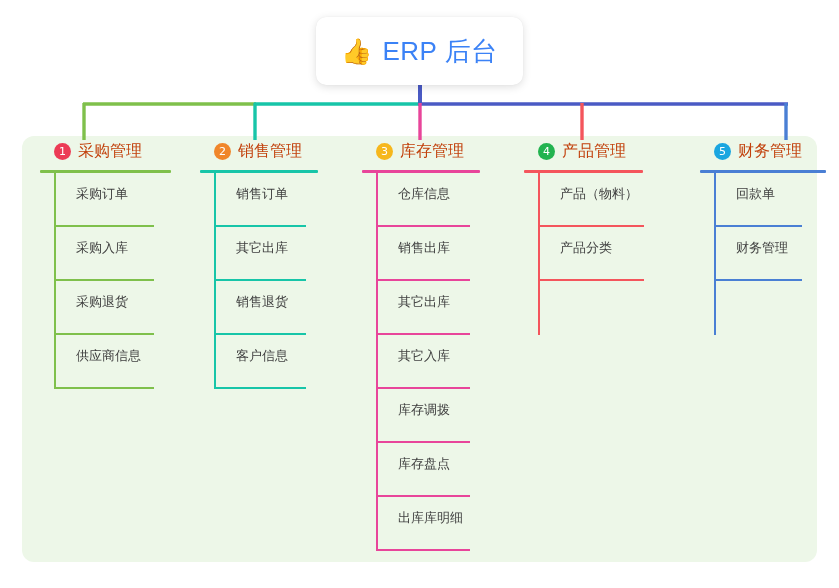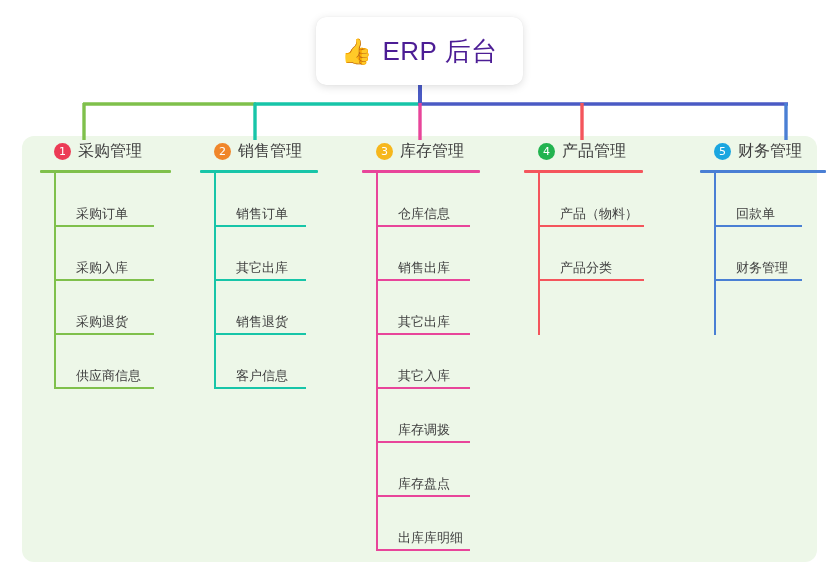--- a/index.html
+++ b/index.html
@@ -39,21 +39,21 @@
     gap: 10px;
     z-index: 5;
   }
   .title-emoji {
     font-size: 25px;
     line-height: 1;
     display: inline-block;
   }
   .title-text {
     font-size: 26px;
-    color: #4c1d95;
+    color: #3b82f6;
     letter-spacing: 0.5px;
     white-space: nowrap;
     text-align: center;
   }
 
   
   #connectors {
     position: absolute;
     left: 0;
     top: 0;
@@ -101,21 +101,21 @@
     border-radius: 50%;
     color: #ffffff;
     font-size: 11px;
     line-height: 17px;
     text-align: center;
     flex: 0 0 auto;
     font-family: "DejaVu Sans", sans-serif;
   }
   .col-title {
     font-size: 16px;
-    color: #404040;
+    color: #c2410c;
     white-space: nowrap;
   }
   .col-rule {
     height: 3px;
     border-radius: 1px;
     margin-top: 4px;
   }
   .items {
     position: relative;
     margin-top: 0;
@@ -127,21 +127,21 @@
     top: 0;
     width: 2px;
   }
   .item {
     position: relative;
     height: 54px;
   }
   .item-label {
     position: absolute;
     left: 22px;
-    bottom: 4px;
+    bottom: 24px;
     font-size: 13px;
     color: #3f3f3f;
     white-space: nowrap;
   }
   .item-rule {
     position: absolute;
     left: 0;
     bottom: 0;
     height: 1.6px;
   }

